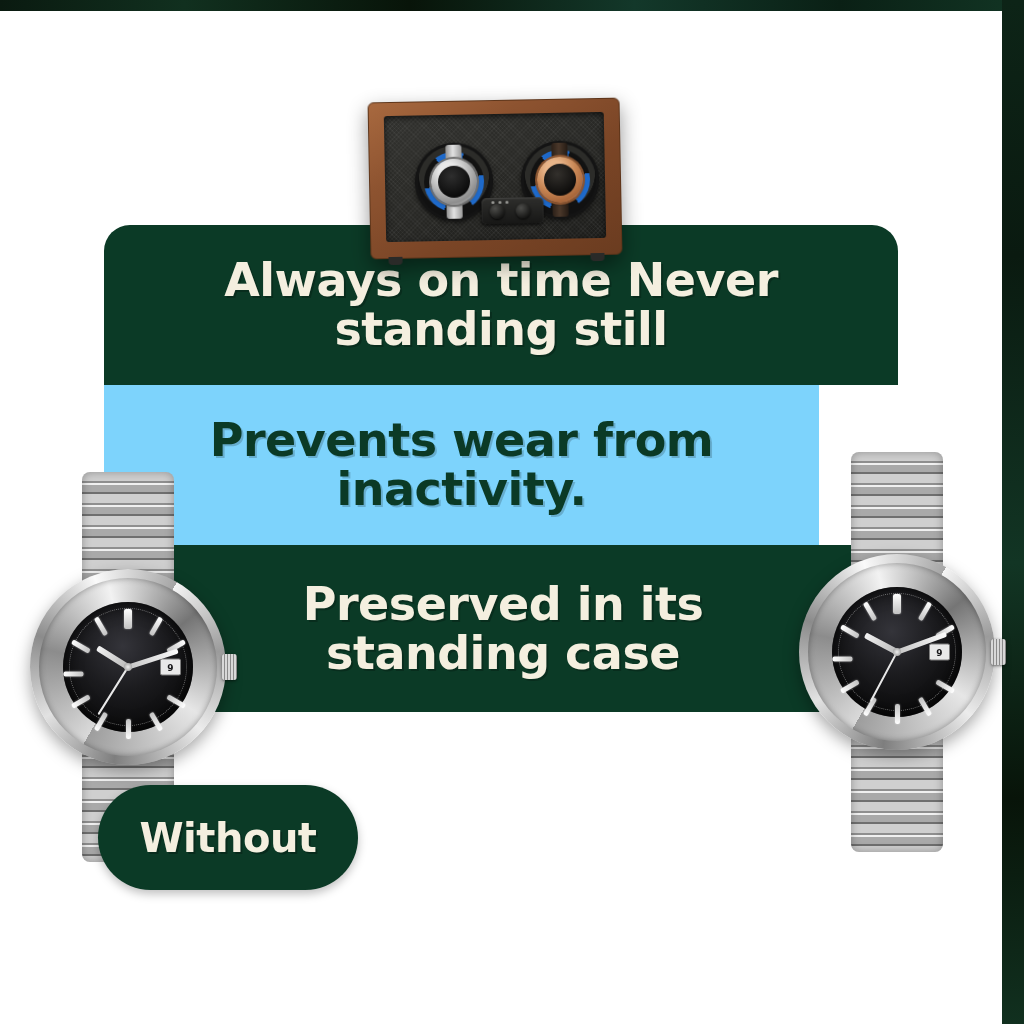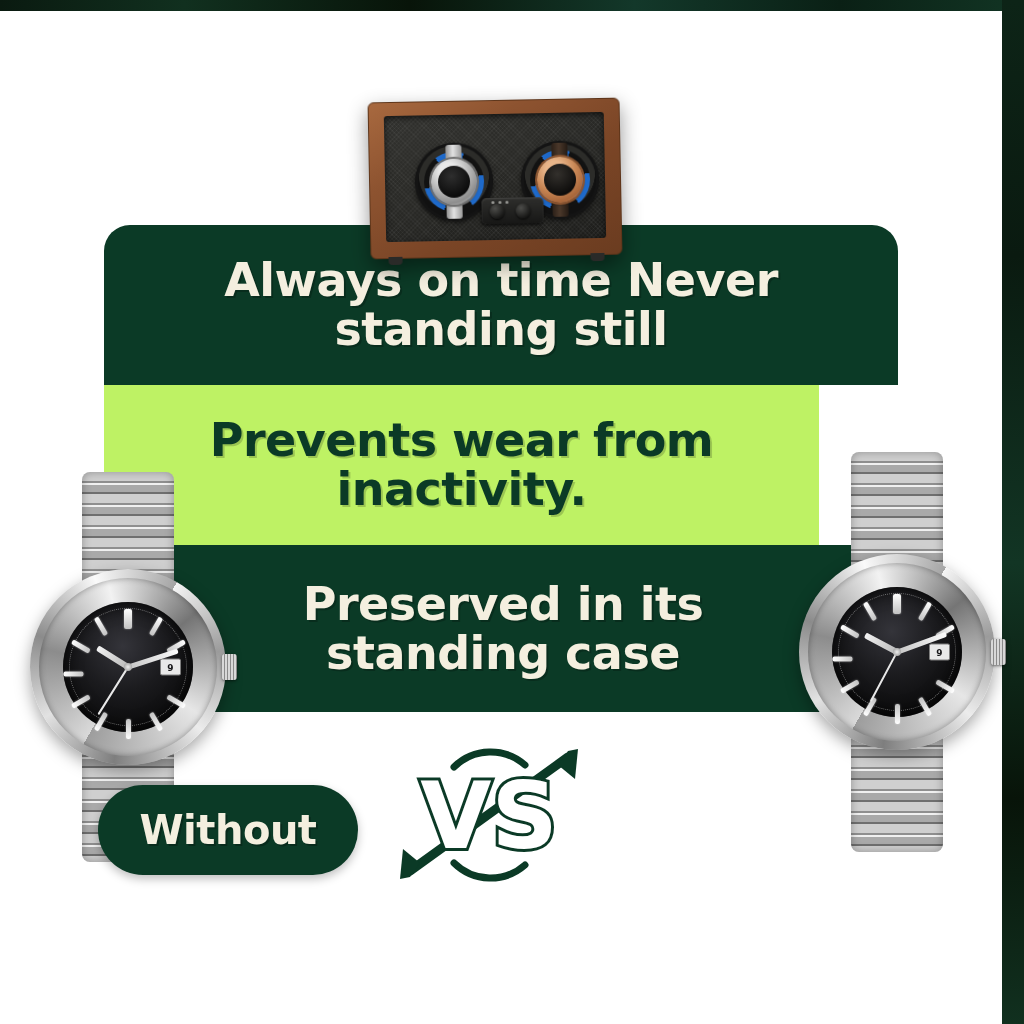--- a/index.html
+++ b/index.html
@@ -10,21 +10,21 @@
   .edge-top{position:absolute;left:0;top:0;width:1024px;height:11px;
     background:linear-gradient(90deg,#0a1a10 0%,#11301f 18%,#081409 40%,#13382a 62%,#0a2015 82%,#123524 100%);}
   .edge-right{position:absolute;right:0;top:0;width:22px;height:1024px;
     background:linear-gradient(180deg,#0d2417 0%,#0a1a10 25%,#123524 55%,#081409 78%,#11301f 100%);}
   .edge-right-inner{position:absolute;right:22px;top:11px;width:3px;height:1013px;background:#ffffff;}
 
   
   .band{position:absolute;display:flex;align-items:center;justify-content:center;text-align:center;}
   .band1{left:104px;top:225px;width:794px;height:160px;background:#0b3a26;
     border-radius:26px 26px 0 0;z-index:6;}
-  .band2{left:104px;top:385px;width:715px;height:160px;background:#bef264;z-index:5;}
+  .band2{left:104px;top:385px;width:715px;height:160px;background:#7dd3fc;z-index:5;}
   .band3{left:146px;top:545px;width:714px;height:167px;background:#0b3a26;z-index:4;}
 
   .band-text{margin:0;line-height:1.06;letter-spacing:-0.5px;
     font-family:"DejaVu Sans",sans-serif;font-weight:bold;}
   .t-cream{color:#f4efdf;text-shadow:2px 2px 0 rgba(0,0,0,.22);}
   .t-green{color:#0b3a26;text-shadow:2px 2px 0 rgba(0,0,0,.18);}
   .band1 .band-text{font-size:46px;padding:0 58px;}
   .band2 .band-text{font-size:46px;padding:0 40px;}
   .band3 .band-text{font-size:46px;padding:0 40px;}
 
@@ -110,21 +110,21 @@
     font-family:"DejaVu Sans",sans-serif;font-weight:bold;}
   .crown{position:absolute;top:50%;right:-11px;transform:translateY(-50%);width:15px;height:26px;border-radius:3px;
     background:repeating-linear-gradient(90deg,#d8d8d8 0 2px,#8a8a8a 2px 3px);box-shadow:0 1px 3px rgba(0,0,0,.5);}
 
   
   .pill{position:absolute;z-index:10;background:#0b3a26;border-radius:999px;
     display:flex;align-items:center;justify-content:center;
     box-shadow:0 4px 10px rgba(0,0,0,.25);}
   .pill span{font-family:"DejaVu Sans",sans-serif;font-weight:bold;font-size:40px;color:#f4efdf;
     letter-spacing:-0.5px;text-shadow:2px 2px 0 rgba(0,0,0,.25);}
-  .pill-without{left:98px;top:785px;width:260px;height:90px;}
+  .pill-without{left:98px;top:785px;width:260px;height:105px;}
   .pill-with{left:653px;top:785px;width:267px;height:105px;}
 
   
   .vs-badge{position:absolute;left:382px;top:735px;width:215px;height:160px;z-index:11;}
 </style>
 </head>
 <body>
 
 <div id="stage">
 
@@ -222,30 +222,14 @@
           <div class="pin"></div>
         </div>
       </div>
     </div>
   </div>
 
   <div class="pill pill-without">
     <span>Without</span>
   </div>
 
-  <div class="vs-badge">
-    <svg viewBox="0 0 215 160" width="215" height="160">
-
-      <path d="M72 32 A52 52 0 0 1 143 30" fill="none" stroke="#0b3a26" stroke-width="7" stroke-linecap="round"></path>
-
-      <path d="M72 128 A52 52 0 0 0 143 130" fill="none" stroke="#0b3a26" stroke-width="7" stroke-linecap="round"></path>
-
-      <g>
-        <line x1="28" y1="136" x2="186" y2="22" stroke="#0b3a26" stroke-width="9" stroke-linecap="round"></line>
-        <polygon points="186,16 196,14 193,44 176,30" fill="#0b3a26"></polygon>
-        <polygon points="28,142 18,144 21,114 38,128" fill="#0b3a26"></polygon>
-      </g>
-
-      <text x="107" y="113" text-anchor="middle" font-family="DejaVu Sans, sans-serif" font-size="92" font-weight="bold" fill="#ffffff" stroke="#0b3a26" stroke-width="6" paint-order="stroke">VS</text>
-    </svg>
-  </div>
 
 </div>
 
 </body></html>

